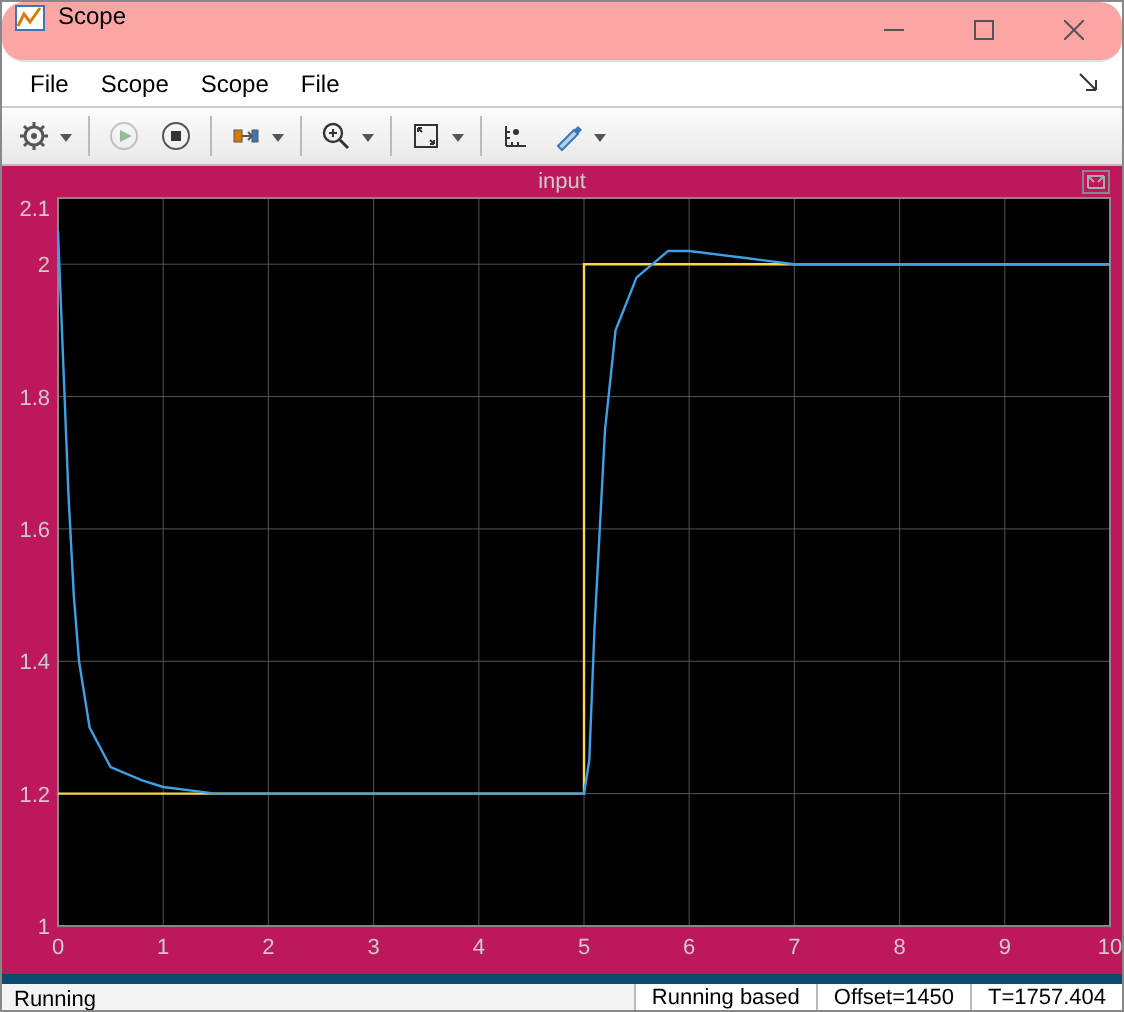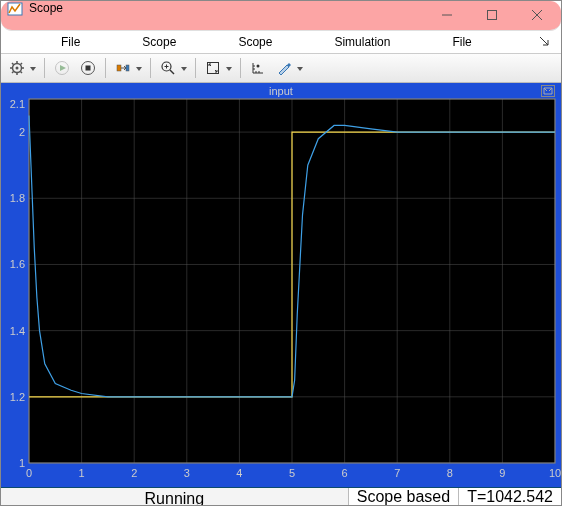--- a/index.html
+++ b/index.html
@@ -8,42 +8,42 @@
     
     .titlebar { height: 30px; background: #fca5a5; display: flex; align-items: flex-start; padding: 0 2px 0 6px; border-bottom: 1px solid #e0e0e0; border-radius: 11px; }
     .titlebar-icon { width: 16px; height: 16px; margin-right: 6px; }
     .titlebar-title { flex: 1; font-size: 12px; color: #000; }
     .titlebar-controls { display: flex; }
     .titlebar-btn { width: 45px; height: 28px; display: flex; align-items: center; justify-content: center; color: #000; }
     .titlebar-btn svg { width: 10px; height: 10px; stroke: #555; stroke-width: 1; fill: none; }
     
     
     .menubar { height: 22px; display: flex; align-items: center; padding: 0 6px; background: #fff; }
-    .menu-item { padding: 2px 8px; font-size: 12px; margin-left: 46px; }
+    .menu-item { padding: 2px 8px; font-size: 12px; }
     .menu-spacer { flex: 1; }
     .menu-right-icon { padding: 2px 6px; }
     
     
     .toolbar { height: 30px; background: linear-gradient(#fcfcfc,#e8e8e8); border-top: 1px solid #ccc; border-bottom: 1px solid #bbb; display: flex; align-items: center; padding: 0 4px; gap: 2px; }
     .tool-btn { width: 24px; height: 24px; border: 1px solid transparent; border-radius: 2px; display: flex; align-items: center; justify-content: center; position: relative; }
     .tool-btn.with-dropdown { width: 34px; padding-right: 10px; }
     .tool-btn .dd { position: absolute; right: 2px; top: 50%; transform: translateY(-50%); }
     .tool-btn .dd svg { width: 6px; height: 6px; }
     .tool-sep { width: 1px; height: 20px; background: #bbb; margin: 0 3px; }
     .tool-svg { width: 16px; height: 16px; }
     
     
-    .plot-container { background: #1d4ed8; padding: 0 0 0 0; height: 404px; position: relative; }
+    .plot-container { background: #be185d; padding: 0 0 0 0; height: 404px; position: relative; }
     .plot-title { color: #ccc; font-size: 11px; text-align: center; padding: 2px 0 0 0; height: 14px; }
     .plot-max-icon { position: absolute; top: 2px; right: 6px; width: 14px; height: 12px; border: 1px solid #888; display:flex; align-items:center; justify-content:center;}
     .plot-max-icon svg { width:10px; height:8px; stroke:#aaa; fill:none; }
     .plot-svg { display: block; }
     
     
-    .statusbar { height: 19px; background: #f4f4f4; border-top: 1px solid #0c4a6e; display: flex; align-items: stretch; font-size: 16px; text-align: center; }
+    .statusbar { height: 19px; background: #f4f4f4; border-top: 5px solid #0c4a6e; display: flex; align-items: stretch; font-size: 11px; }
     .status-left { flex: 1; padding: 2px 6px; }
     .status-cell { border-left: 1px solid #bbb; padding: 2px 8px; background: #fff; display:flex; align-items:center; }
     
     .disabled-look { opacity: 0.45; }
   </style>
 </head>
 <body>
 
 <div class="titlebar">
   <span class="titlebar-icon">
@@ -70,21 +70,20 @@
           <line x1="10" y1="0" x2="0" y2="10"></line>
         </svg>
       </div>
   </div>
 </div>
 
 <div class="menubar">
   <div class="menu-item">File</div>
   <div class="menu-item">Scope</div>
   <div class="menu-item">Scope</div>
-  <div class="menu-item">Simulation</div>
   <div class="menu-item">File</div>
   <div class="menu-spacer"></div>
   <div class="menu-right-icon">
     <svg width="10" height="10" viewBox="0 0 10 10">
         <path d="M1 1 L9 9 M9 9 L9 4 M9 9 L4 9" stroke="#333" stroke-width="1" fill="none"></path>
       </svg>
   </div>
 </div>
 
 <div class="toolbar">
@@ -219,15 +218,16 @@
       <text x="24" y="237.63636363636368" text-anchor="end" fill="#ccc" font-size="11" font-family="sans-serif">1.4</text>
       <text x="24" y="171.45454545454544" text-anchor="end" fill="#ccc" font-size="11" font-family="sans-serif">1.6</text>
       <text x="24" y="105.27272727272725" text-anchor="end" fill="#ccc" font-size="11" font-family="sans-serif">1.8</text>
       <text x="24" y="39.09090909090912" text-anchor="end" fill="#ccc" font-size="11" font-family="sans-serif">2</text>
       <text x="24" y="11" text-anchor="end" fill="#ccc" font-size="11" font-family="sans-serif">2.1</text>
     </svg>
 </div>
 
 <div class="statusbar">
   <div class="status-left">Running</div>
-  <div class="status-cell">Scope based</div>
-  <div class="status-cell">T=1042.542</div>
+  <div class="status-cell">Running based</div>
+  <div class="status-cell">Offset=1450</div>
+  <div class="status-cell">T=1757.404</div>
 </div>
 
 </body></html>

